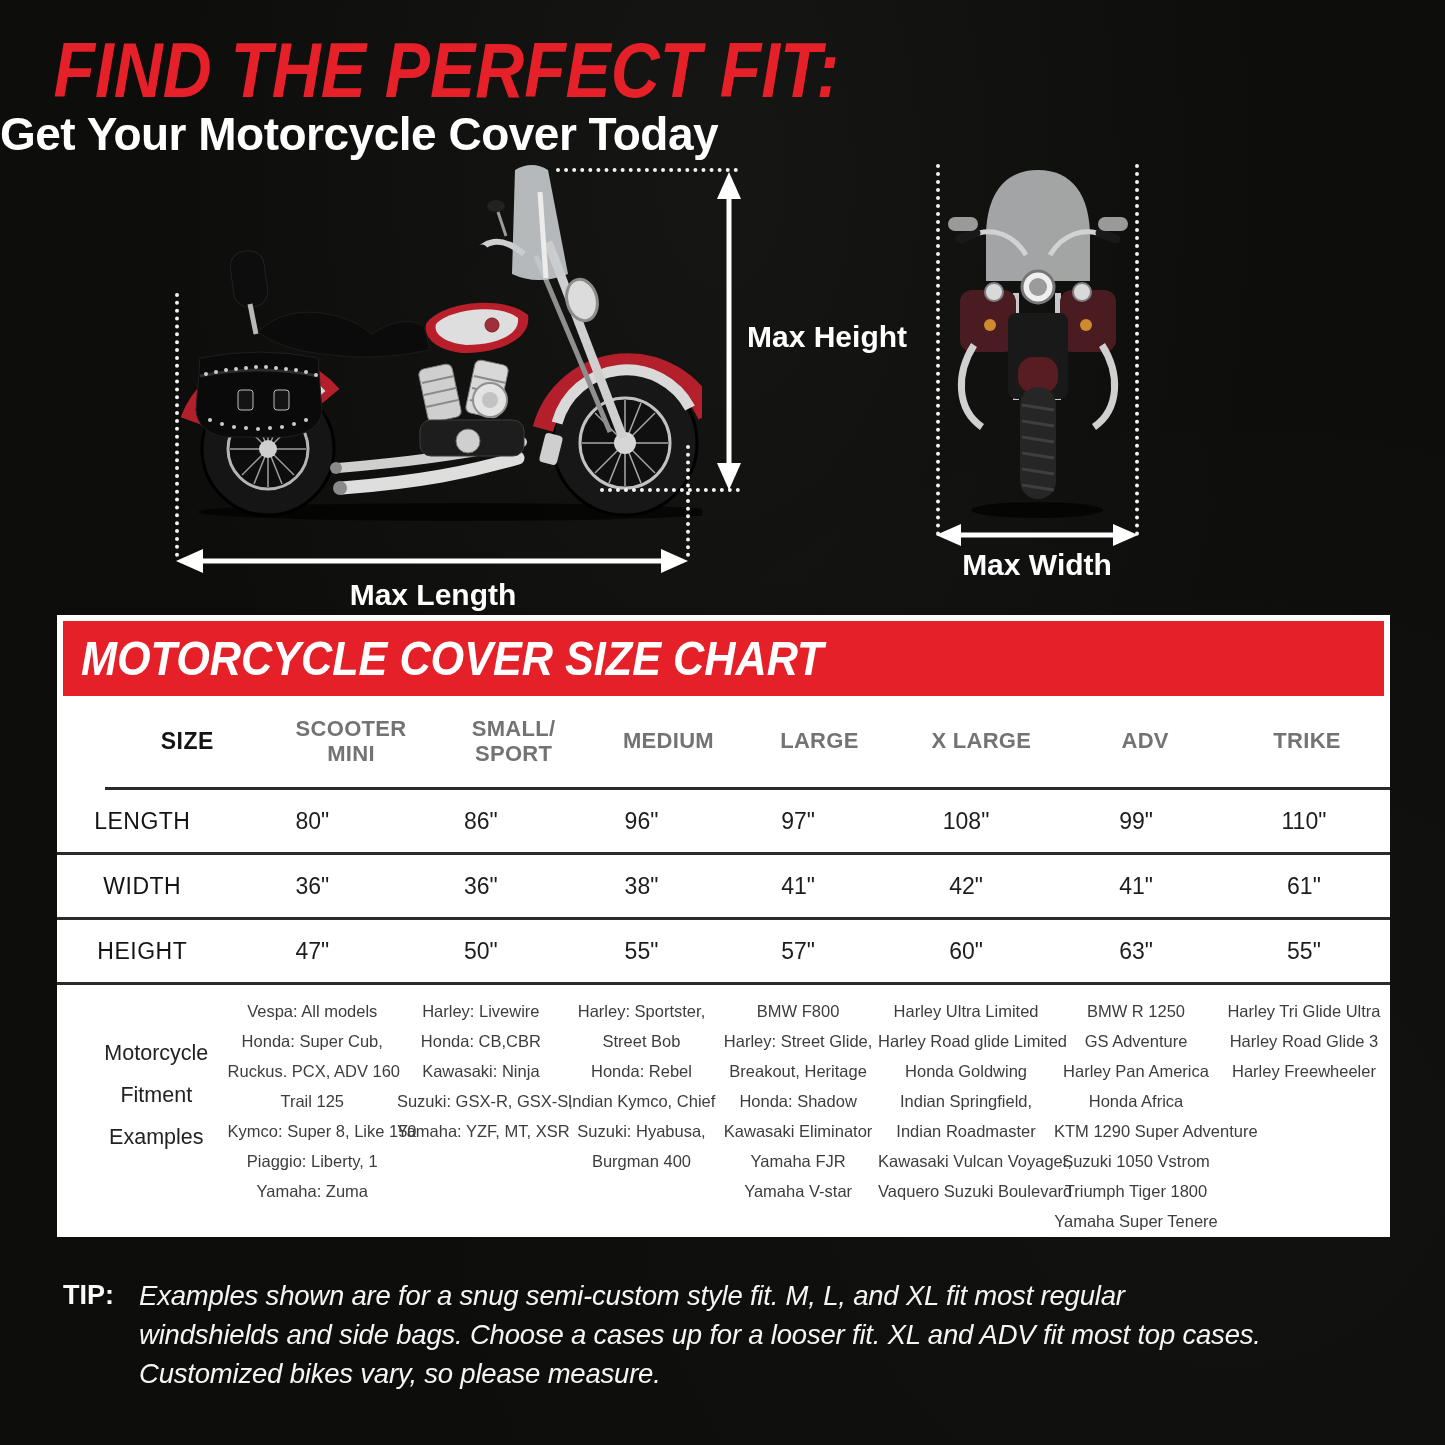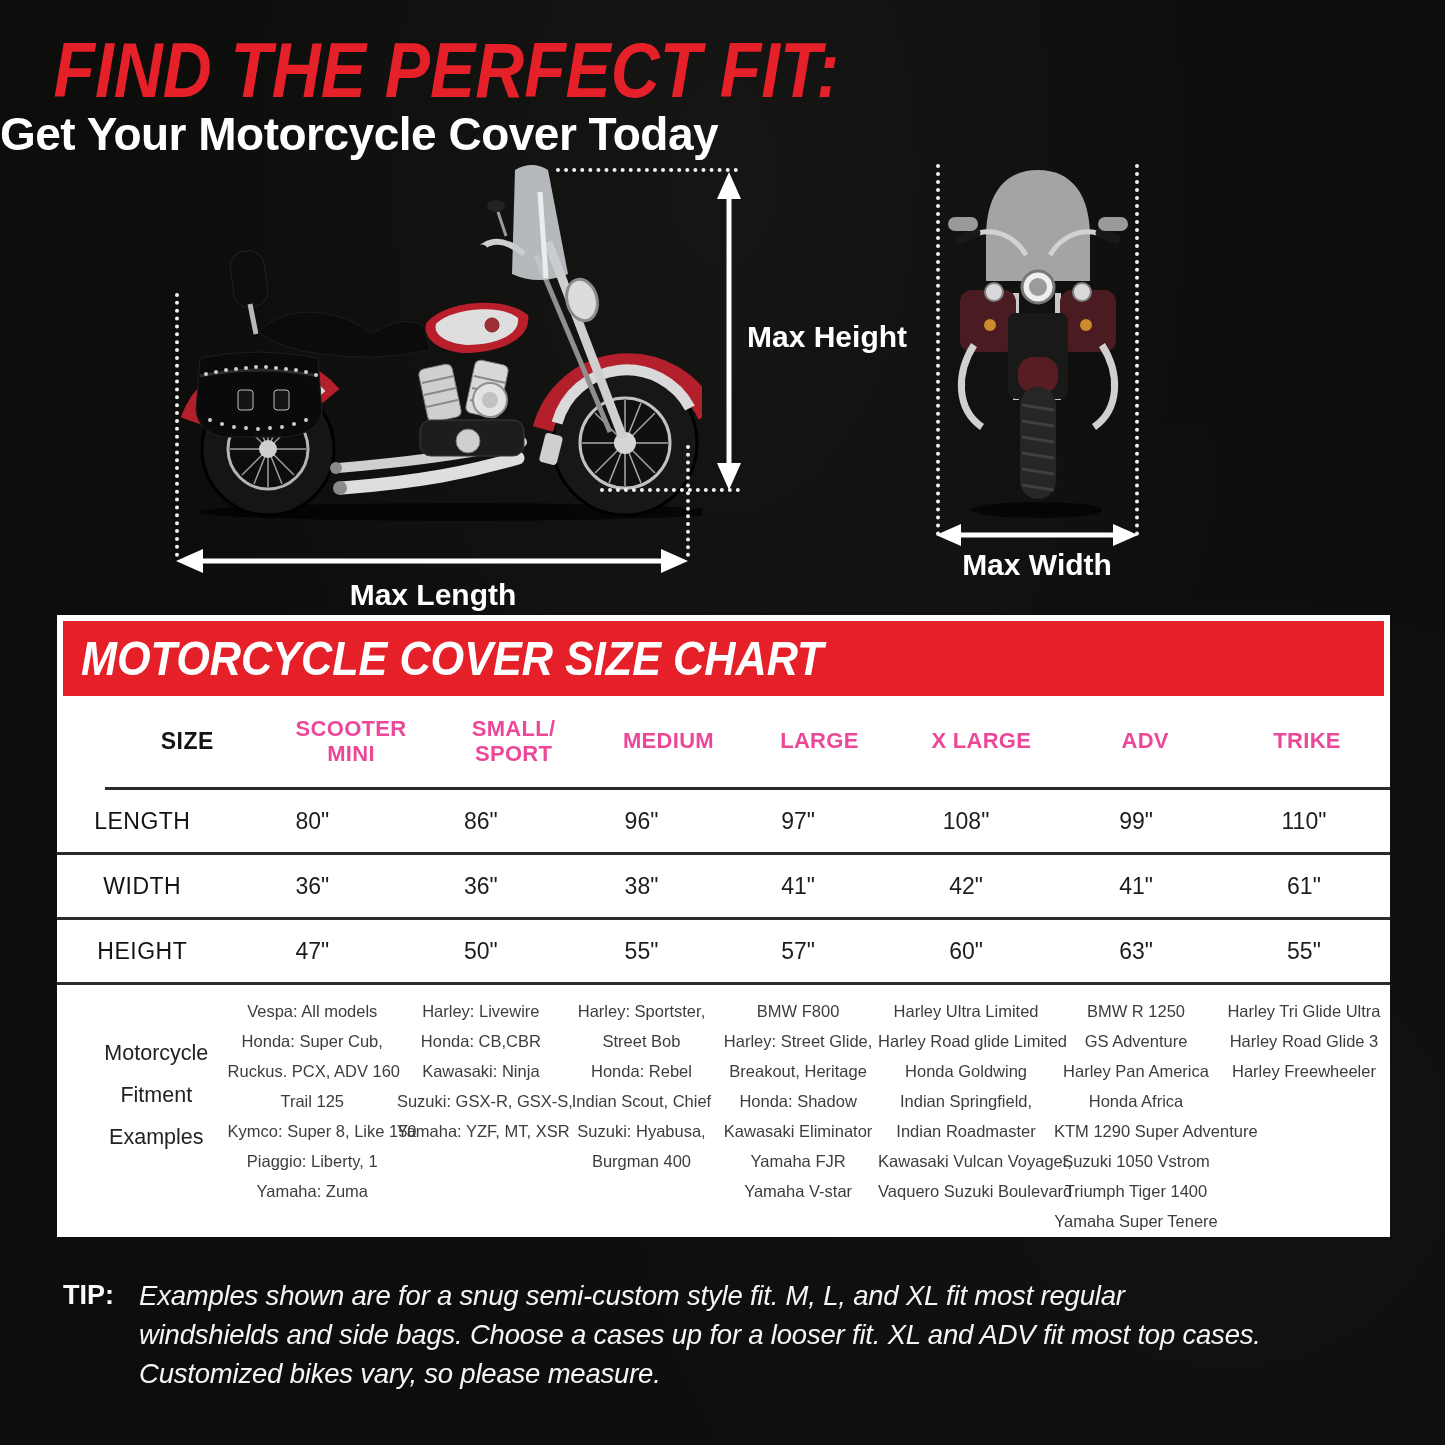--- a/index.html
+++ b/index.html
@@ -40,21 +40,21 @@
   #chart-grid{position:absolute;left:0;top:81px;right:0;bottom:0;}
   .t-row{
     display:grid;
     grid-template-columns:12.8% 12.7% 12.6% 11.5% 12% 13.2% 12.3% 12.9%;
   }
   .rule{border-bottom:3px solid var(--line,#2b2b2b);}
   .cell{text-align:center;overflow:visible;}
   .head-row{height:94px;align-items:center;box-sizing:border-box;margin-left:48px;}
   .head-cell{
     align-self:center;font-weight:700;font-size:22px;line-height:1.1;
-    letter-spacing:.3px;color:#ec4899;white-space:pre-line;
+    letter-spacing:.3px;color:#737373;white-space:pre-line;
   }
   .dim-row{height:65px;box-sizing:border-box;align-items:center;}
   .dim-label-cell{align-self:center;font-size:23px;letter-spacing:.5px;color:#141414;}
   .dim-val{align-self:center;font-size:23px;color:#1d1d1d;}
   .fit-row{height:252px;box-sizing:border-box;}
   .fitment-label{
     display:flex;align-items:center;justify-content:center;height:88%;
     font-size:21.5px;line-height:1.95;color:#222;white-space:pre-line;padding-left:28px;
   }
   .fit-cell{padding-top:11px;}
@@ -329,21 +329,21 @@
             <div class="fit-line">Harley: Livewire</div>
             <div class="fit-line">Honda: CB,CBR</div>
             <div class="fit-line">Kawasaki: Ninja</div>
             <div class="fit-line">Suzuki: GSX-R, GSX-S,</div>
             <div class="fit-line">Yamaha: YZF, MT, XSR</div>
           </div>
           <div class="cell fit-cell">
             <div class="fit-line">Harley: Sportster,</div>
             <div class="fit-line">Street Bob</div>
             <div class="fit-line">Honda: Rebel</div>
-            <div class="fit-line">Indian Scout, Chief</div>
+            <div class="fit-line">Indian Kymco, Chief</div>
             <div class="fit-line">Suzuki: Hyabusa,</div>
             <div class="fit-line">Burgman 400</div>
           </div>
           <div class="cell fit-cell">
             <div class="fit-line">BMW F800</div>
             <div class="fit-line">Harley: Street Glide,</div>
             <div class="fit-line">Breakout, Heritage</div>
             <div class="fit-line">Honda: Shadow</div>
             <div class="fit-line">Kawasaki Eliminator</div>
             <div class="fit-line">Yamaha FJR</div>
@@ -358,21 +358,21 @@
             <div class="fit-line">Kawasaki Vulcan Voyager,</div>
             <div class="fit-line">Vaquero Suzuki Boulevard</div>
           </div>
           <div class="cell fit-cell">
             <div class="fit-line">BMW R 1250</div>
             <div class="fit-line">GS Adventure</div>
             <div class="fit-line">Harley Pan America</div>
             <div class="fit-line">Honda Africa</div>
             <div class="fit-line">KTM 1290 Super Adventure</div>
             <div class="fit-line">Suzuki 1050 Vstrom</div>
-            <div class="fit-line">Triumph Tiger 1400</div>
+            <div class="fit-line">Triumph Tiger 1800</div>
             <div class="fit-line">Yamaha Super Tenere</div>
           </div>
           <div class="cell fit-cell">
             <div class="fit-line">Harley Tri Glide Ultra</div>
             <div class="fit-line">Harley Road Glide 3</div>
             <div class="fit-line">Harley Freewheeler</div>
           </div>
         </div>
       </div>
   </section>

